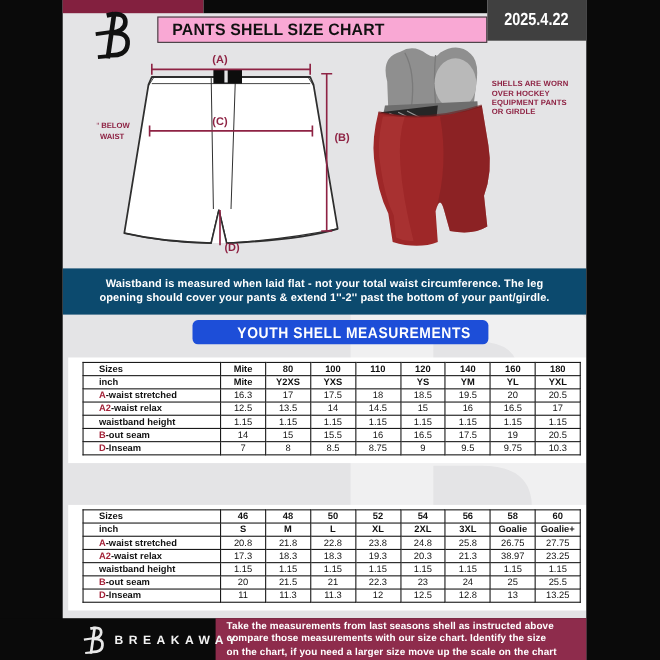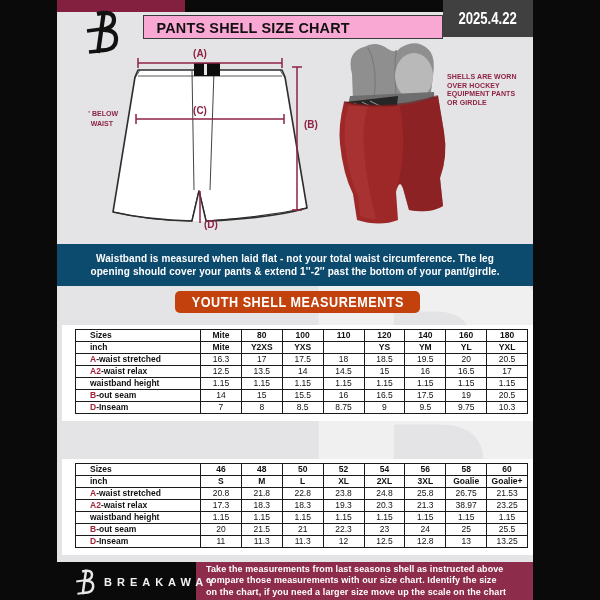--- a/index.html
+++ b/index.html
@@ -27,22 +27,22 @@
   
   .diagram{position:absolute;left:88px;top:44px;z-index:2;}
   .photo{position:absolute;left:338px;top:40px;z-index:2;}
   .photo-note{position:absolute;left:447px;top:73px;width:86px;z-index:2;
               font-size:7px;font-weight:bold;color:#8E2344;line-height:8.6px;letter-spacing:.1px;}
   
   .banner{position:absolute;left:57px;top:244px;width:476px;height:42px;background:#0c4a6e;z-index:2;
           display:flex;flex-direction:column;justify-content:center;text-align:center;}
   .banner div{color:#FFF;font-size:10px;font-weight:bold;line-height:13px;letter-spacing:.1px;}
   
-  .badge{position:absolute;left:175px;width:245px;height:22px;background:#c2410c;border-radius:5px;
-         z-index:2;display:flex;align-items:center;justify-content:center;}
+  .badge{position:absolute;left:175px;width:245px;height:22px;background:#1d4ed8;border-radius:5px;
+         z-index:2;display:flex;align-items:center;justify-content:center;padding-left:24px;}
   .badge span{color:#FFF;font-size:14px;font-weight:bold;letter-spacing:.6px;transform:scaleX(.9);white-space:nowrap;}
   .badge-youth{top:291px;} .badge-adult{top:424px;}
   .unit{position:absolute;left:57px;width:476px;text-align:center;z-index:2;
         font-size:9.5px;color:#3A3A3A;margin-top:17px;}
   .unit-youth{top:317px;} .unit-adult{top:450px;}
   
   .card{position:absolute;left:62px;width:471px;height:96px;background:#FFF;z-index:2;}
   .card-youth{top:325px;} .card-adult{top:459px;}
   table.meas{position:absolute;left:75px;width:453px;z-index:2;border-collapse:collapse;table-layout:fixed;
              background:transparent;}
@@ -272,21 +272,21 @@
         </tr>
         <tr>
           <td class="lbl"><span class="pfx">A</span>-waist stretched</td>
           <td class="val">20.8</td>
           <td class="val">21.8</td>
           <td class="val">22.8</td>
           <td class="val">23.8</td>
           <td class="val">24.8</td>
           <td class="val">25.8</td>
           <td class="val">26.75</td>
-          <td class="val">21.53</td>
+          <td class="val">27.75</td>
         </tr>
         <tr>
           <td class="lbl"><span class="pfx">A2</span>-waist relax</td>
           <td class="val">17.3</td>
           <td class="val">18.3</td>
           <td class="val">18.3</td>
           <td class="val">19.3</td>
           <td class="val">20.3</td>
           <td class="val">21.3</td>
           <td class="val">38.97</td>

